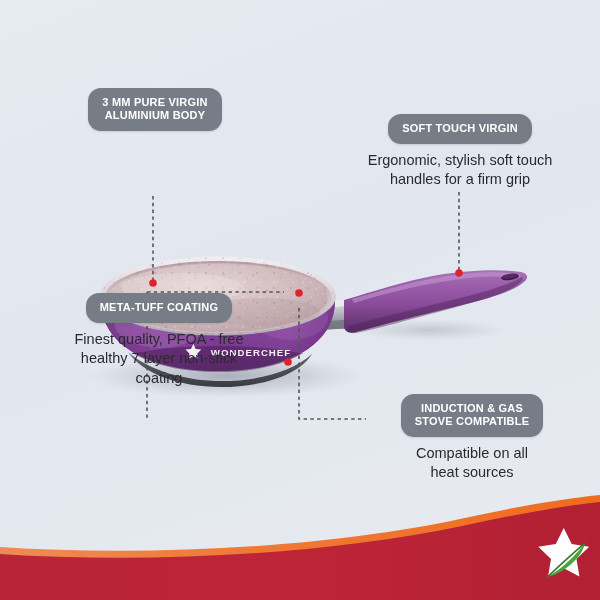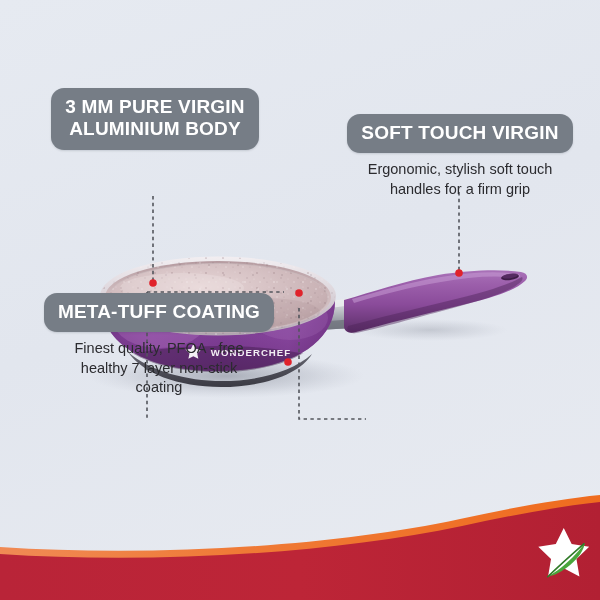--- a/index.html
+++ b/index.html
@@ -28,21 +28,21 @@
   .callout {
     position: absolute;
     text-align: center;
   }
   .callout-badge {
     display: inline-block;
     background: #767d86;
     color: #ffffff;
     border-radius: 13px;
     padding: 8px 14px 9px 14px;
-    font-size: 19px;
+    font-size: 11px;
     font-weight: bold;
     letter-spacing: 0.2px;
     line-height: 1.18;
     white-space: pre-line;
     box-shadow: 0 1px 2px rgba(60,70,85,0.18);
   }
   .callout-body {
     margin-top: 7px;
     color: #2b2b2f;
     font-size: 14.5px;
@@ -257,20 +257,26 @@
 handles for a firm grip</div>
   </div>
 
   <div class="callout" id="callout-coating">
     <div class="callout-badge">META-TUFF COATING</div>
     <div class="callout-body">Finest quality, PFOA - free
 healthy 7 layer non-stick
 coating</div>
   </div>
 
+  <div class="callout" id="callout-induction">
+    <div class="callout-badge">INDUCTION &amp; GAS
+STOVE COMPATIBLE</div>
+    <div class="callout-body">Compatible on all
+heat sources</div>
+  </div>
 
   <svg id="banner" viewBox="0 0 600 105">
     <defs>
       <linearGradient id="gRed" x1="0" y1="0" x2="1" y2="0">
         <stop offset="0%" stop-color="#b92438"></stop>
         <stop offset="50%" stop-color="#bd2537"></stop>
         <stop offset="100%" stop-color="#b22033"></stop>
       </linearGradient>
       <linearGradient id="gOrange" x1="0" y1="0" x2="1" y2="0">
         <stop offset="0%" stop-color="#f08a55"></stop>

